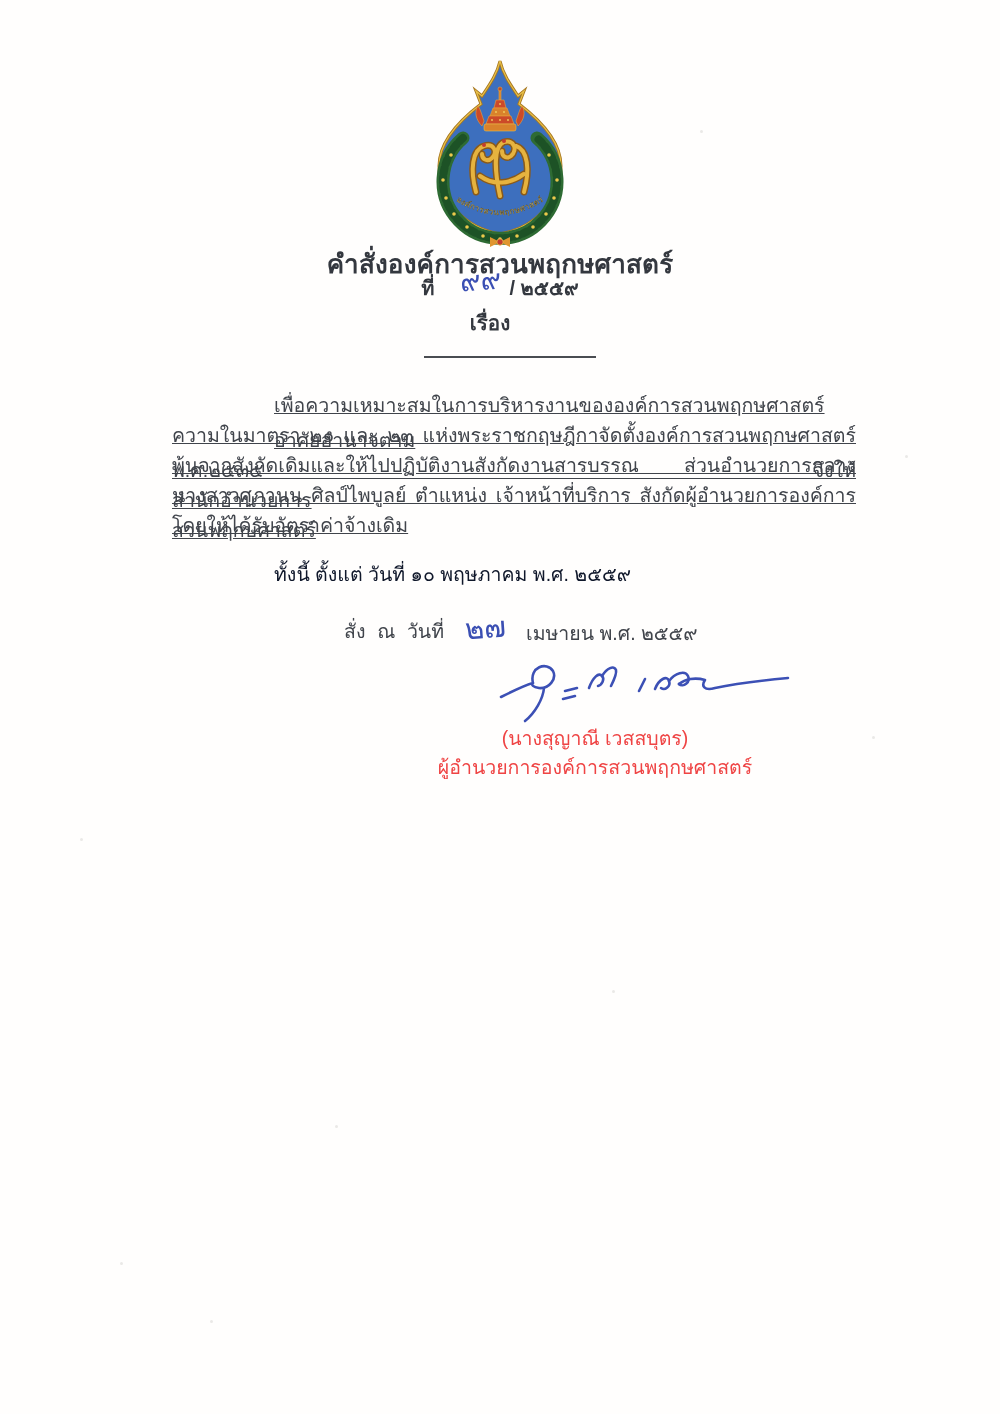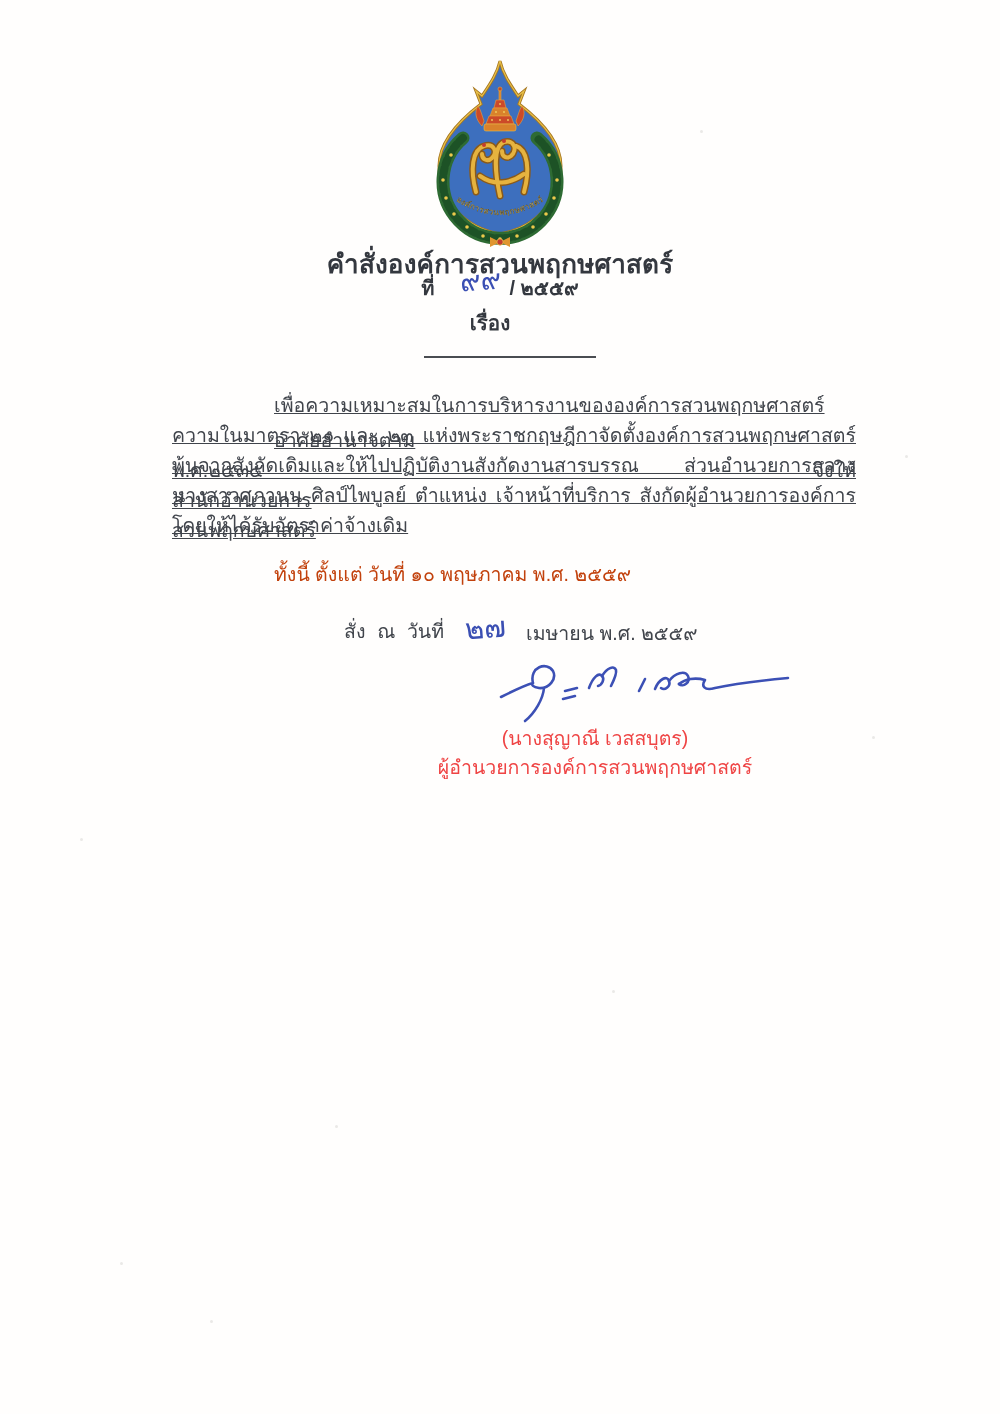--- a/index.html
+++ b/index.html
@@ -34,21 +34,21 @@
   .subject-row .lbl{margin-right:20px;}
   .divider{
     top:356px;left:424px;width:172px;height:0;
     border-top:2px solid #4a4d52;
   }
   
   .body-par{top:388px;left:172px;width:684px;font-size:19.5px;color:#40444b;}
   .bl{height:30px;line-height:35px;text-decoration:underline;}
   .jl{text-align:justify;text-align-last:justify;}
   .indent{padding-left:102px;box-sizing:border-box;}
-  .effective{top:559px;left:274px;font-size:19.5px;color:#c2410c;line-height:30px;}
+  .effective{top:559px;left:274px;font-size:19.5px;color:#0f172a;line-height:30px;}
   .issued-row{
     top:618px;left:344px;display:flex;align-items:flex-start;
     font-size:19.5px;color:#40444b;line-height:30px;
   }
   .issued-row .pre{margin-right:21px;font-family:Liberation Mono, monospace;}
   .day-hand{font-size:29px;line-height:28px;margin:-4px 20px 0 0;}
   
   .sig-svg{top:655px;left:495px;}
   .signer{top:724px;left:415px;width:360px;text-align:center;
     font-size:19.5px;color:#ef4444;line-height:29px;}

